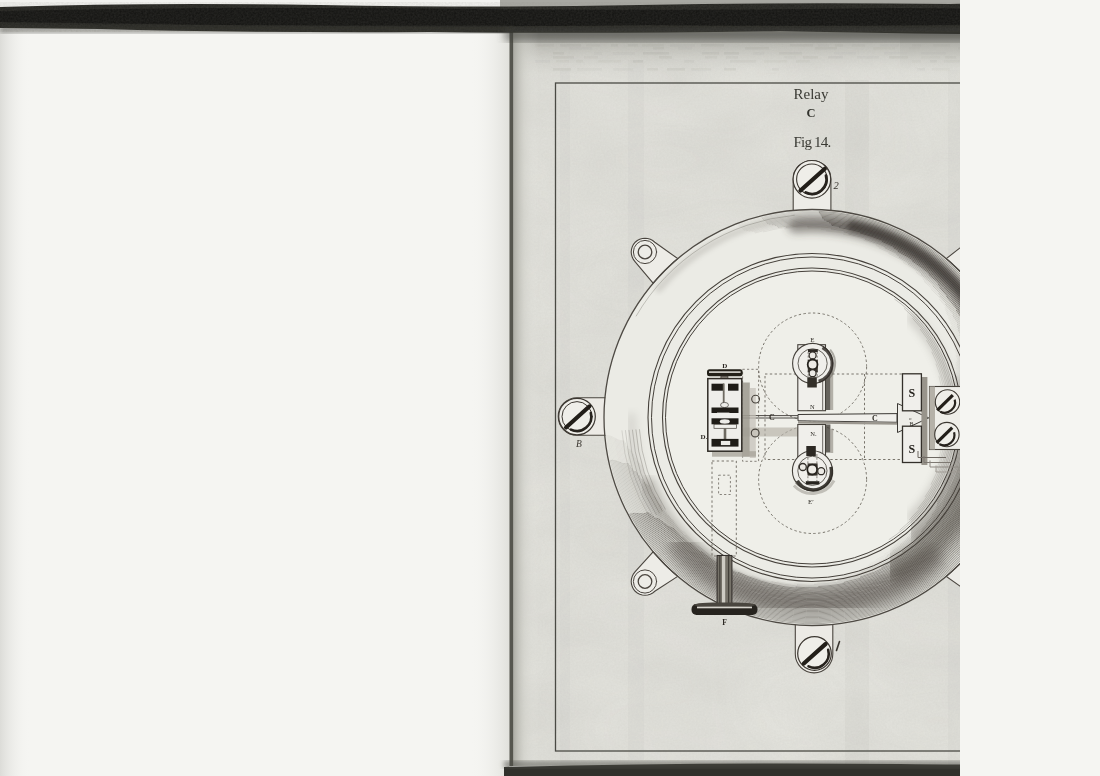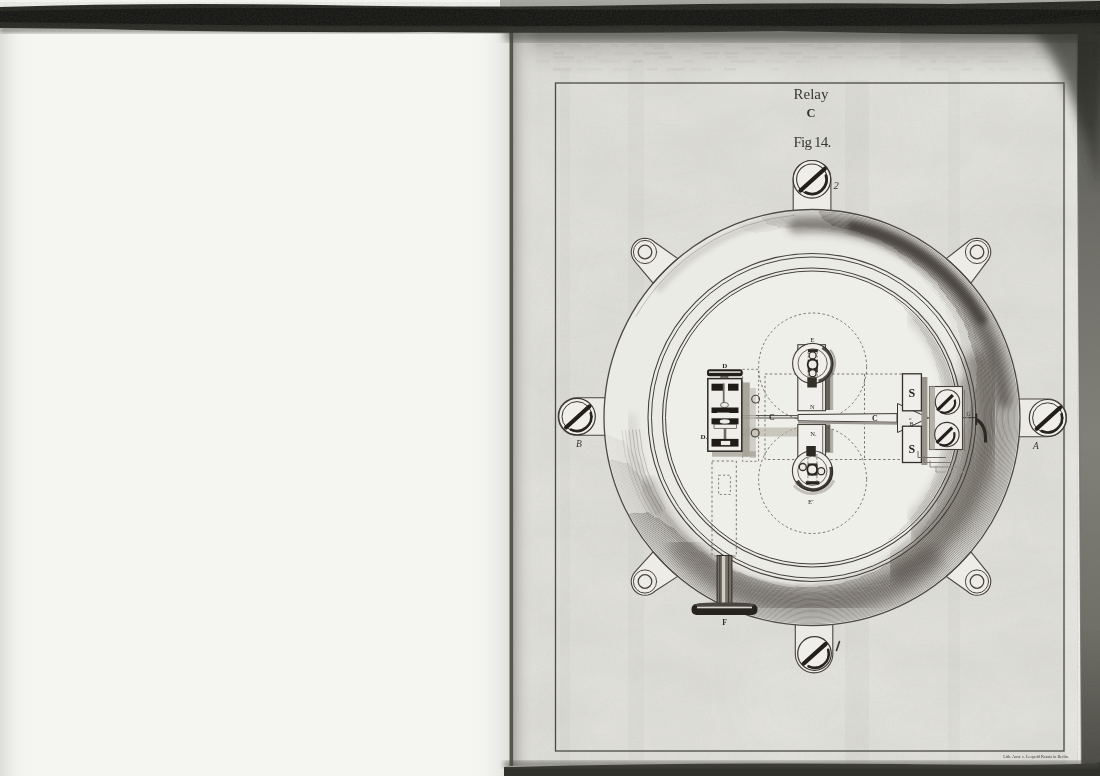--- a/index.html
+++ b/index.html
@@ -1,16 +1,16 @@
 <!DOCTYPE html>
 <html><head>
 <meta charset="utf-8">
 <style>
   html,body{margin:0;padding:0;background:#f5f5f2;}
-  #stage{position:relative;width:1100px;height:776px;overflow:hidden;
+  #stage{position:relative;width:960px;height:776px;overflow:hidden;
          font-family:"Liberation Serif", serif;text-align:center;}
   text{opacity:0.999;}
 </style>
 </head>
 <body>
 <div id="stage">
 <svg width="1100" height="776" viewBox="0 0 1100 776" xmlns="http://www.w3.org/2000/svg">
 <defs>
   <linearGradient id="pageTopShadow" x1="0" y1="0" x2="0" y2="1">
     <stop offset="0" stop-color="#8f8f89" stop-opacity="0.9"></stop>

